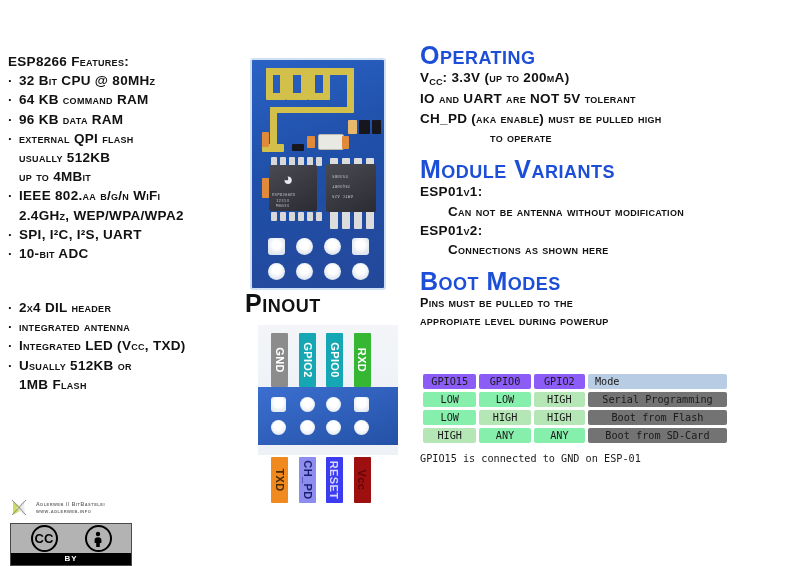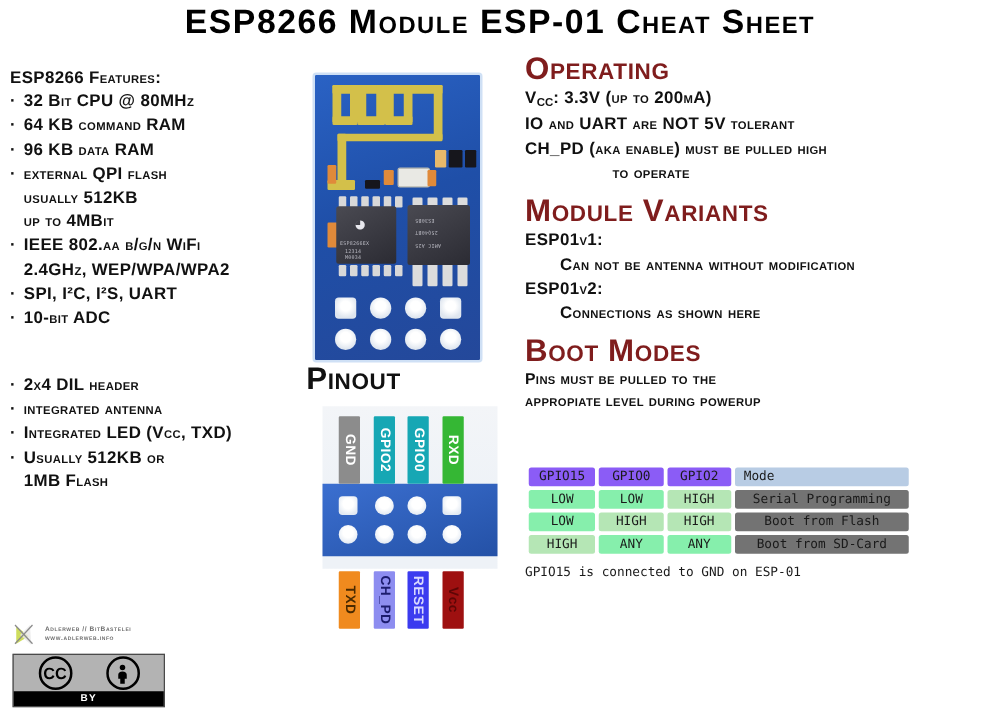--- a/index.html
+++ b/index.html
@@ -24,21 +24,21 @@
     color: #000;
     white-space: nowrap;
   }
 
   
   .h2 {
     font-size: 25px;
     font-weight: bold;
     font-variant: small-caps;
     letter-spacing: 0.5px;
-    color: #7f1d1d;
+    color: #1d4ed8;
     line-height: 1.05;
   }
   .body-line {
     font-size: 13.5px;
     font-weight: bold;
     font-variant: small-caps;
     letter-spacing: 0.3px;
     color: #111;
     line-height: 19.2px;
     white-space: nowrap;
@@ -162,21 +162,20 @@
     display: flex; align-items: center; justify-content: center;
     font-weight: bold; font-size: 13px; font-family: "Liberation Sans", sans-serif;
   }
   .cc-bar { height: 12px; background: #000; color: #fff; font-size: 8px; font-weight: bold; text-align: center; line-height: 12px; letter-spacing: 1px; }
 </style>
 </head>
 <body>
 
 <div class="page">
 
-  <div class="title">ESP8266 Module ESP-01 Cheat Sheet</div>
 
   <div id="left-col">
     <div class="body-line">ESP8266 Features:</div>
     <div class="body-line bullet">32 Bit CPU @ 80MHz</div>
     <div class="body-line bullet">64 KB command RAM</div>
     <div class="body-line bullet">96 KB data RAM</div>
     <div class="body-line bullet">external QPI flash</div>
     <div class="body-line nobullet">usually 512KB</div>
     <div class="body-line nobullet">up to 4MBit</div>
     <div class="body-line bullet">IEEE 802.aa b/g/n WiFi</div>

